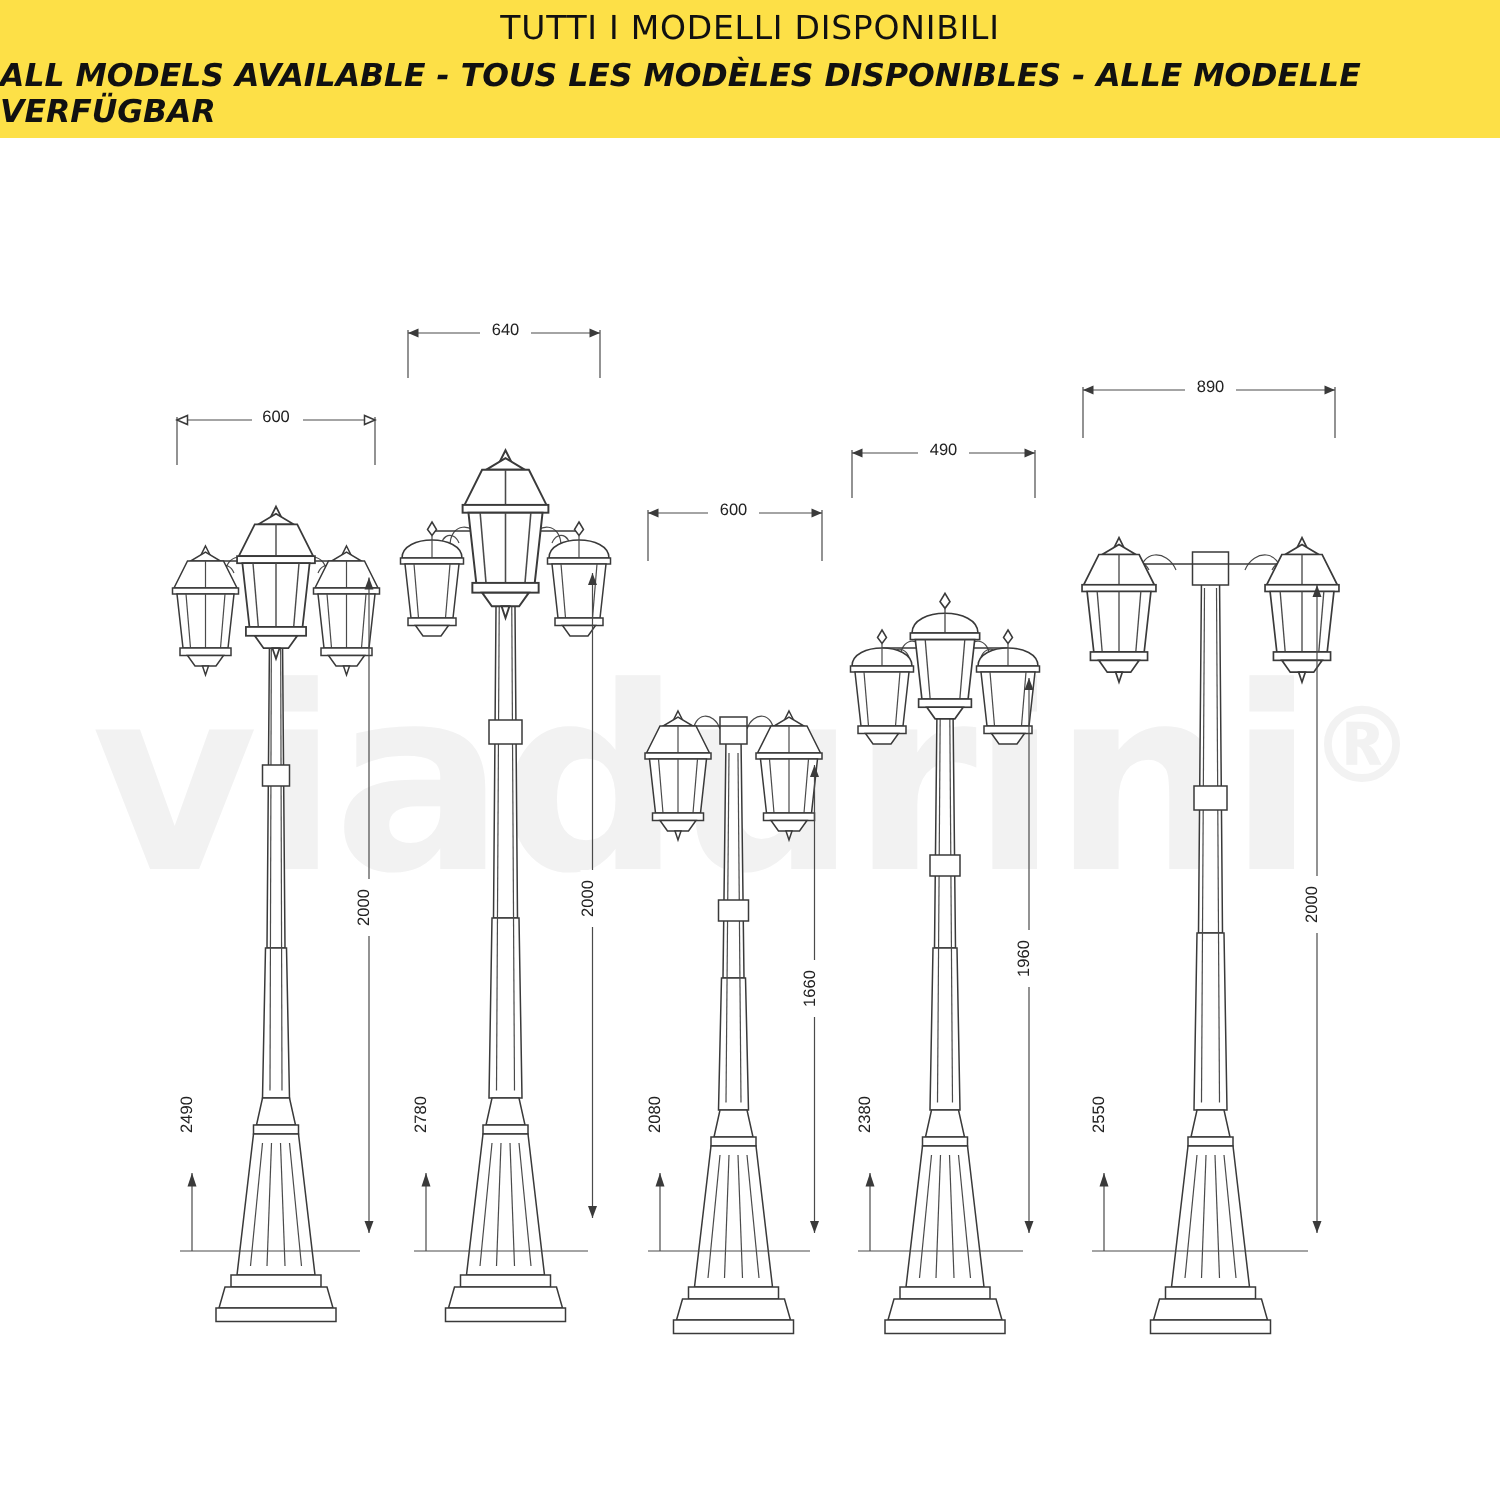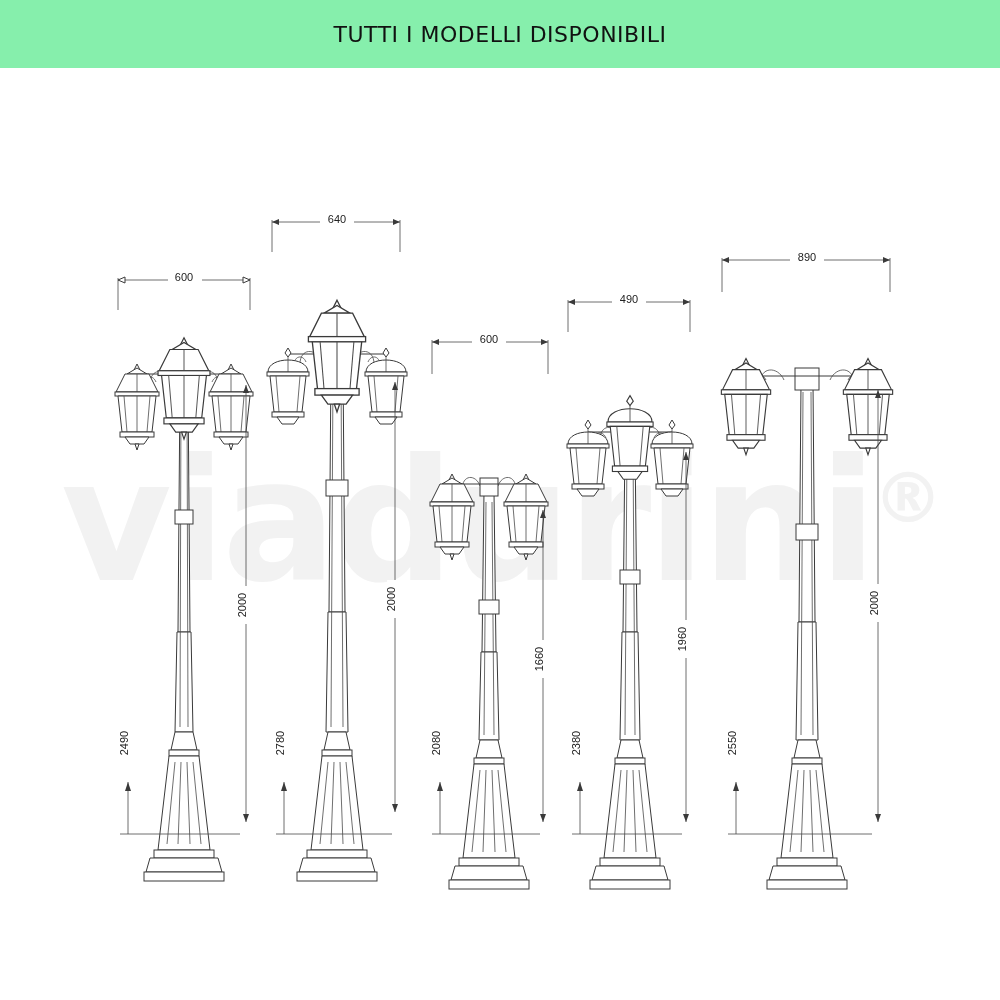--- a/index.html
+++ b/index.html
@@ -4,22 +4,22 @@
 <style>
   html,body{margin:0;padding:0;}
   body{
     width:1000px;height:1000px;
     background:#ffffff;
     font-family:"Liberation Sans", sans-serif;
     overflow:hidden;
     position:relative;
   }
   #banner{
-    position:absolute;left:0;top:0;width:1000px;height:68px;
-    background:#86efac;
+    position:absolute;left:0;top:0;width:1000px;height:92px;
+    background:#fde047;
     display:flex;flex-direction:column;align-items:center;justify-content:center;
     box-sizing:border-box;
   }
   #banner .line1{
     font-size:22px;letter-spacing:.5px;color:#111;font-weight:400;
     font-family:"DejaVu Sans", sans-serif;
   }
   #banner .line2{
     font-size:21px;font-weight:bold;font-style:italic;color:#111;margin-top:6px;
     font-family:"DejaVu Sans", sans-serif;
@@ -41,20 +41,21 @@
   .dim{stroke:#4a4a4a;stroke-width:.8;fill:none;}
   .lamp{fill:#ffffff;stroke:#3a3a3a;stroke-width:1;}
   .dimtext{font-family:"Liberation Sans",sans-serif;font-size:11px;fill:#222;}
   .dimtextv{font-family:"Liberation Sans",sans-serif;font-size:11px;fill:#222;}
 </style>
 </head>
 <body>
 
 <div id="banner">
   <div class="line1">TUTTI I MODELLI DISPONIBILI</div>
+  <div class="line2">ALL MODELS AVAILABLE - TOUS LES MODÈLES DISPONIBLES - ALLE MODELLE VERFÜGBAR</div>
 </div>
 
 <div id="canvas">
 
   <div class="watermark">
     <span>viadurini</span><span class="reg">®</span>
   </div>
 
   <svg id="drawing" viewBox="0 0 1000 908">
     <defs>

